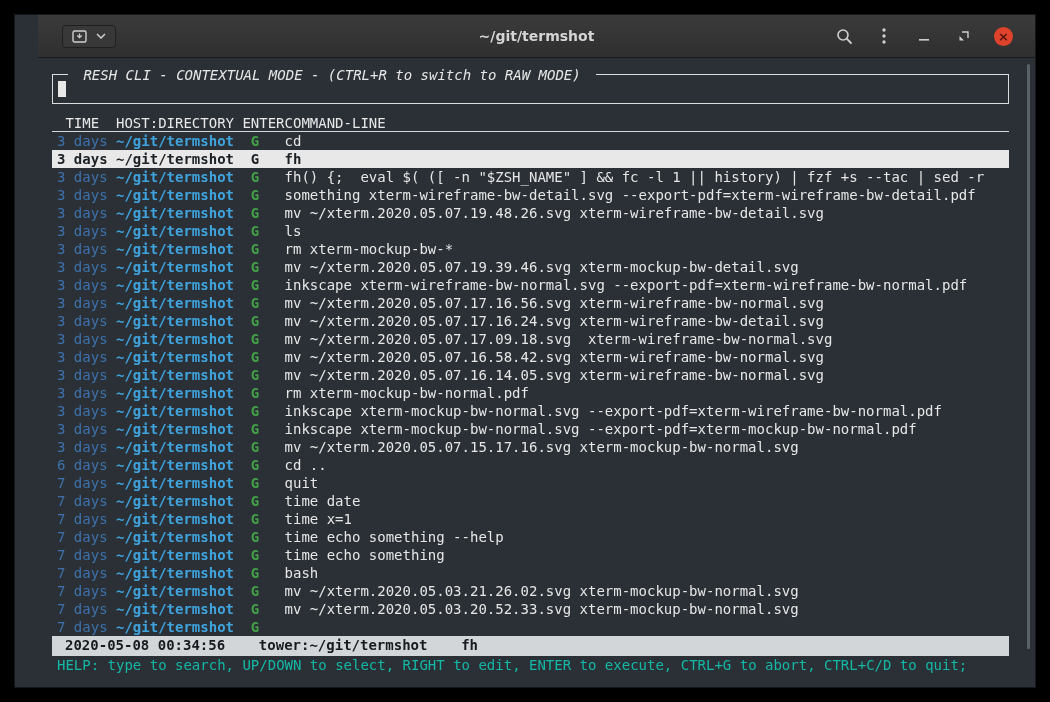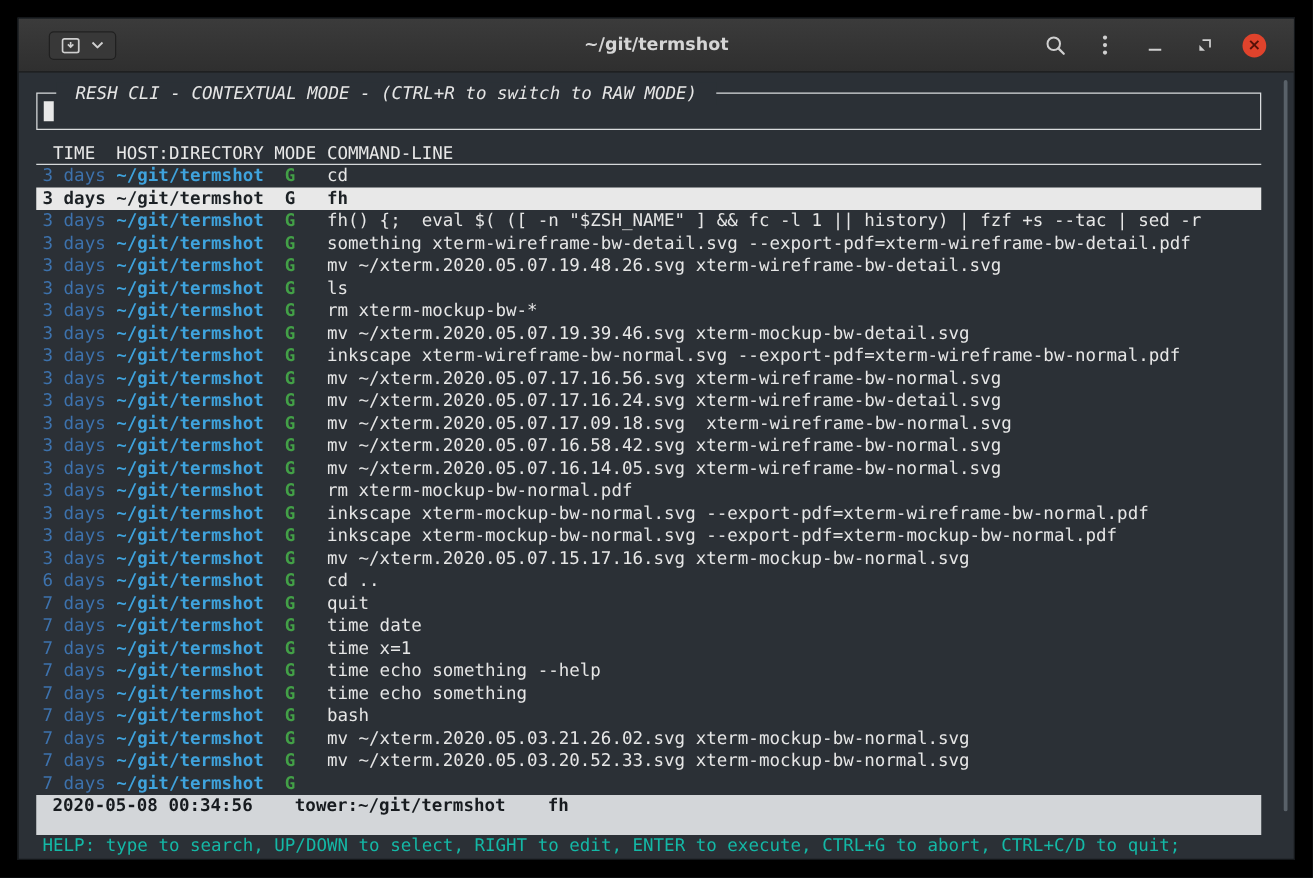--- a/index.html
+++ b/index.html
@@ -3,21 +3,21 @@
 <meta charset="utf-8">
 <style>
   * { margin:0; padding:0; box-sizing:border-box; }
   html,body { width:1050px; height:702px; background:#000; overflow:hidden; }
   body { font-family:"DejaVu Sans Mono", monospace; }
 
   .window {
     position:absolute; left:14px; top:14px; width:1022px; height:674px;
     background:var(--background,#2b3036);
     border:1px solid #14171a;
-    display:flex; flex-direction:column;
+    display:flex; flex-direction:column;padding-left:23px;
   }
 
   
   .titlebar {
     height:43px; flex:0 0 43px; position:relative;
     background:linear-gradient(#3b3b3b,#2f2f2f);
     border-bottom:1px solid #1b1b1b;
     display:flex; align-items:center;
     font-family:"DejaVu Sans", sans-serif; color:#d3d3d3;
   }
@@ -69,21 +69,21 @@
   .c-flag { color:var(--flag,#43a047); font-weight:bold; padding-left:1ch; white-space:pre; }
   .c-cmd  { white-space:pre; overflow:hidden; }
   .rows { flex:0 0 auto; }
   .row { cursor:pointer; }
   .row.selected { background:var(--selection-bg,#e8e8e8); }
   .row.selected .c-time, .row.selected .c-dir, .row.selected .c-flag, .row.selected .c-cmd {
     color:#1c2125; font-weight:bold;
   }
 
   .statusline {
-    height:32px; background:var(--status-bg,#d3d6d9);
+    height:20px; background:var(--status-bg,#d3d6d9);
     color:#171b1f; font-weight:bold; white-space:pre;
     padding-left:13px; overflow:hidden;
   }
   .statusline span { margin-right:4ch; }
   .helpline {
     height:18px; color:#14b8a6; white-space:pre; padding-left:5px; overflow:hidden;
   }
 
   .scrollbar {
     position:absolute; right:5px; top:6px; bottom:38px; width:3px;
@@ -151,21 +151,21 @@
 
     <div class="frame">
       <span class="frame-title"> RESH CLI - CONTEXTUAL MODE - (CTRL+R to switch to RAW MODE) </span>
       <span class="cursor"></span>
       <span></span>
     </div>
 
     <div class="grid header">
       <span class="h-time">TIME</span>
       <span>HOST:DIRECTORY</span>
-      <span>MODE</span>
+      <span>ENTER</span>
       <span>COMMAND-LINE</span>
     </div>
 
     <div class="rows" id="rows-container">
   <div class="grid row">
     <span class="c-time">3 days</span>
     <span class="c-dir">~/git/termshot</span>
     <span class="c-flag">G</span>
     <span class="c-cmd">cd</span>
   </div>

